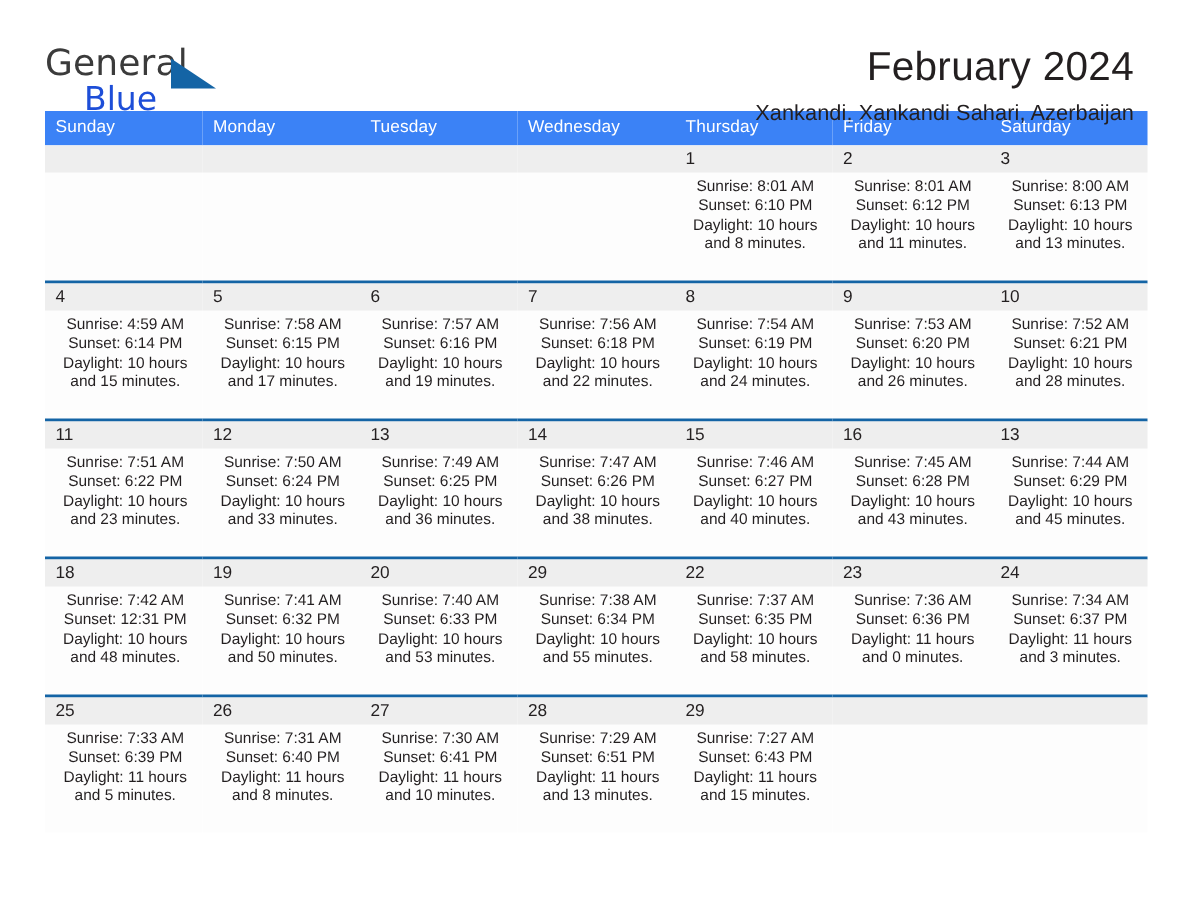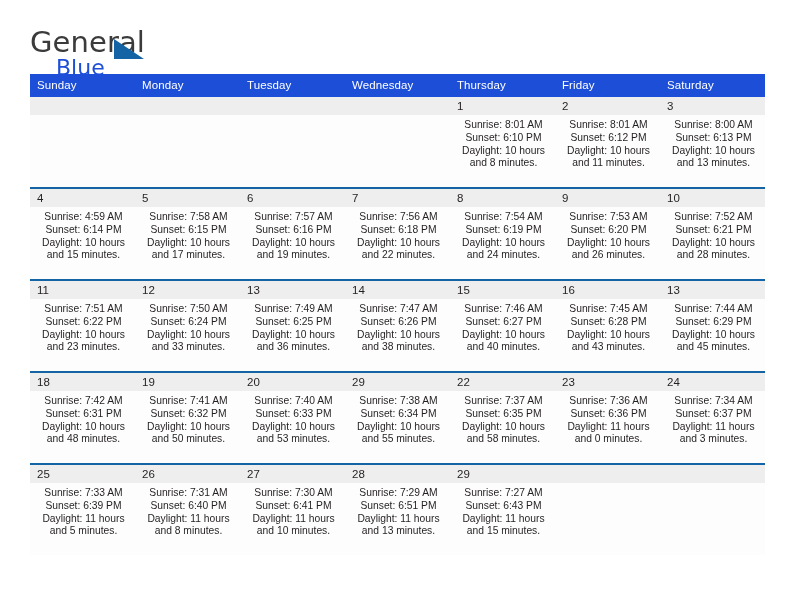--- a/index.html
+++ b/index.html
@@ -32,21 +32,21 @@
     box-sizing: border-box;
   }
 
   .brand {
     position: relative;
     width: 130px;
     height: 52px;
     padding-top: 4px;
   }
   .brand-general {
-    font-size: 29px;
+    font-size: 24px;
     letter-spacing: 0.1px;
     color: #3b3b3b;
     line-height: 24px;
     font-family: "DejaVu Sans", sans-serif;
   }
   .brand-blue {
     font-size: 22px;
     color: #1d4ed8;
     line-height: 24px;
     margin-left: 26px;
@@ -89,21 +89,21 @@
   }
 
   table.cal {
     border-collapse: collapse;
     table-layout: fixed;
     width: 735px;
   }
   table.cal col { width: 105px; }
 
   thead th {
-    background: #1d4ed8;
+    background: #3b82f6;
     color: #ffffff;
     font-size: 11.5px;
     font-weight: normal;
     text-align: left;
     padding: 5px 0 6px 7px;
     letter-spacing: 0.1px;
     height: 11px;
     vertical-align: middle;
   }
 
@@ -156,20 +156,24 @@
 <div class="page">
 
   <div class="header">
 
     <div class="brand">
       <span class="brand-general">General</span>
       <span class="brand-triangle"></span>
       <span class="brand-blue">Blue</span>
     </div>
 
+    <div class="title-block">
+      <div class="cal-title">February 2024</div>
+      <div class="cal-subtitle">Xankandi, Xankandi Sahari, Azerbaijan</div>
+    </div>
 
   </div>
 
   <div class="calendar">
     <table class="cal">
       <colgroup>
         <col>
           <col>
           <col>
           <col>
@@ -401,21 +405,21 @@
                 </div>
               </div>
             </td>
           </tr>
           <tr>
             <td>
               <div class="daycell">
                 <div class="daynum-band">18</div>
                 <div class="details">
                   <div>Sunrise: 7:42 AM</div>
-                  <div>Sunset: 6:31 PM</div>
+                  <div>Sunset: 12:31 PM</div>
                   <div>Daylight: 10 hours</div>
                   <div>and 48 minutes.</div>
                 </div>
               </div>
             </td>
             <td>
               <div class="daycell">
                 <div class="daynum-band">19</div>
                 <div class="details">
                   <div>Sunrise: 7:41 AM</div>

